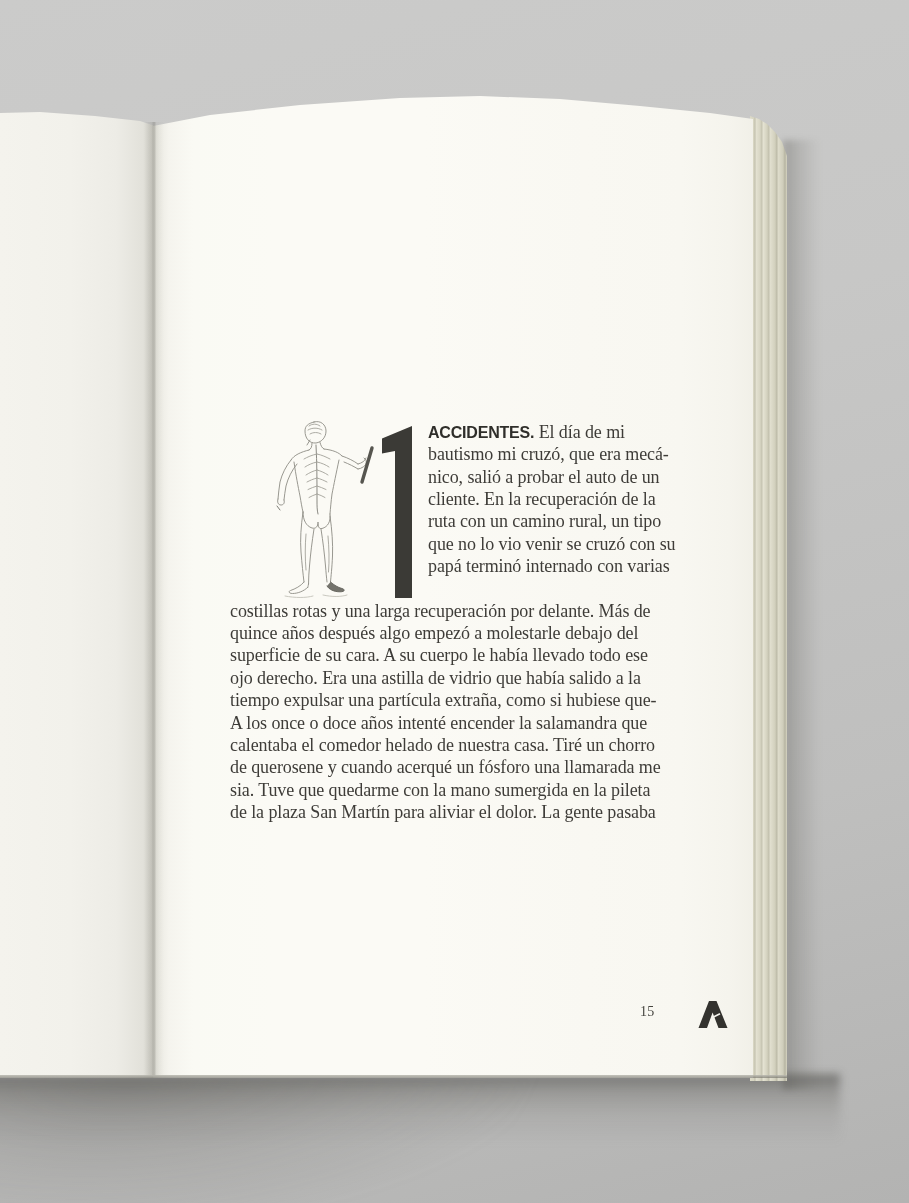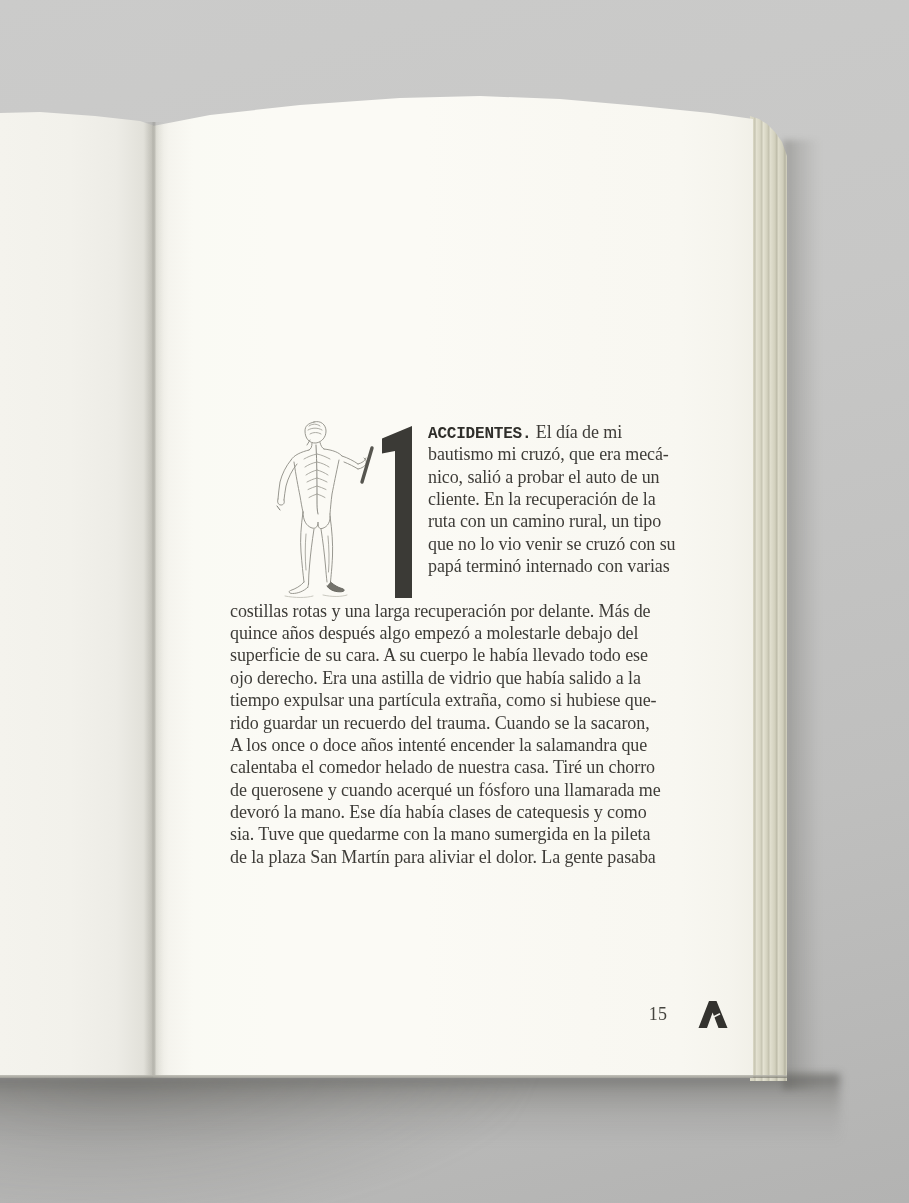--- a/index.html
+++ b/index.html
@@ -59,30 +59,30 @@
   .content{position:absolute;left:230px;top:421px;width:472px;color:#3e3c38;}
   .line{
     display:block;white-space:nowrap;height:22.35px;line-height:22.35px;
     font-size:18px;letter-spacing:-0.1px;
   }
   .indent{padding-left:28px;}
   .lead-row{display:flex;}
   .figure-block{position:relative;width:198px;height:178.8px;flex:none;}
   .lead-col{flex:1;min-width:0;}
   .chapter-heading{
-    font-family:Liberation Mono, monospace;
+    font-family:Liberation Sans, sans-serif;
     font-weight:700;font-size:16px;letter-spacing:-0.2px;color:#2f2e2a;
   }
   .anatomy-svg{position:absolute;left:46px;top:-3px;}
   .numeral-svg{position:absolute;left:152px;top:5px;}
   .sr{position:absolute;width:1px;height:1px;opacity:0;overflow:hidden;}
   
   .page-number{
-    position:absolute;left:640px;top:1004px;width:36px;text-align:center;
-    font-size:18px;color:#45443f;letter-spacing:.3px;font-family:Liberation Serif, serif;
+    position:absolute;left:640px;top:1004px;width:36px;text-align:left;
+    font-size:14px;color:#45443f;letter-spacing:.3px;font-family:Liberation Serif, serif;
   }
   .logo{position:absolute;left:698px;top:1001px;}
 </style>
 </head>
 <body>
 
 <div class="stage">
 
   <div class="shadow-bottom"></div>
   <div class="shadow-bottom-sweep"></div>
@@ -179,28 +179,26 @@
         <span class="line">papá terminó internado con varias</span>
       </div>
     </div>
 
     <div class="para">
       <span class="line">costillas rotas y una larga recuperación por delante. Más de</span>
       <span class="line">quince años después algo empezó a molestarle debajo del</span>
       <span class="line">superficie de su cara. A su cuerpo le había llevado todo ese</span>
       <span class="line">ojo derecho. Era una astilla de vidrio que había salido a la</span>
       <span class="line">tiempo expulsar una partícula extraña, como si hubiese que-</span>
-      <span class="line">rido guardar un recuerdo del trauma. Cuando se la sacaron,</span>
     </div>
 
     <div class="para">
       <span class="line">A los once o doce años intenté encender la salamandra que</span>
       <span class="line">calentaba el comedor helado de nuestra casa. Tiré un chorro</span>
       <span class="line">de querosene y cuando acerqué un fósforo una llamarada me</span>
-      <span class="line">devoró la mano. Ese día había clases de catequesis y como</span>
       <span class="line">sia. Tuve que quedarme con la mano sumergida en la pileta</span>
       <span class="line">de la plaza San Martín para aliviar el dolor. La gente pasaba</span>
     </div>
   </div>
 
   <div class="page-number">15</div>
 
   <svg class="logo" width="30" height="28" viewBox="0 0 30 28">
     <path d="M11,0 L18.5,0 L29.5,27 L20.5,27 L14.6,11.5 L9,27 L0.5,27 Z" fill="#33322e"></path>
     <path d="M14.5,16.5 L22,12.8" stroke="#f6f5ef" stroke-width="1.6"></path>

